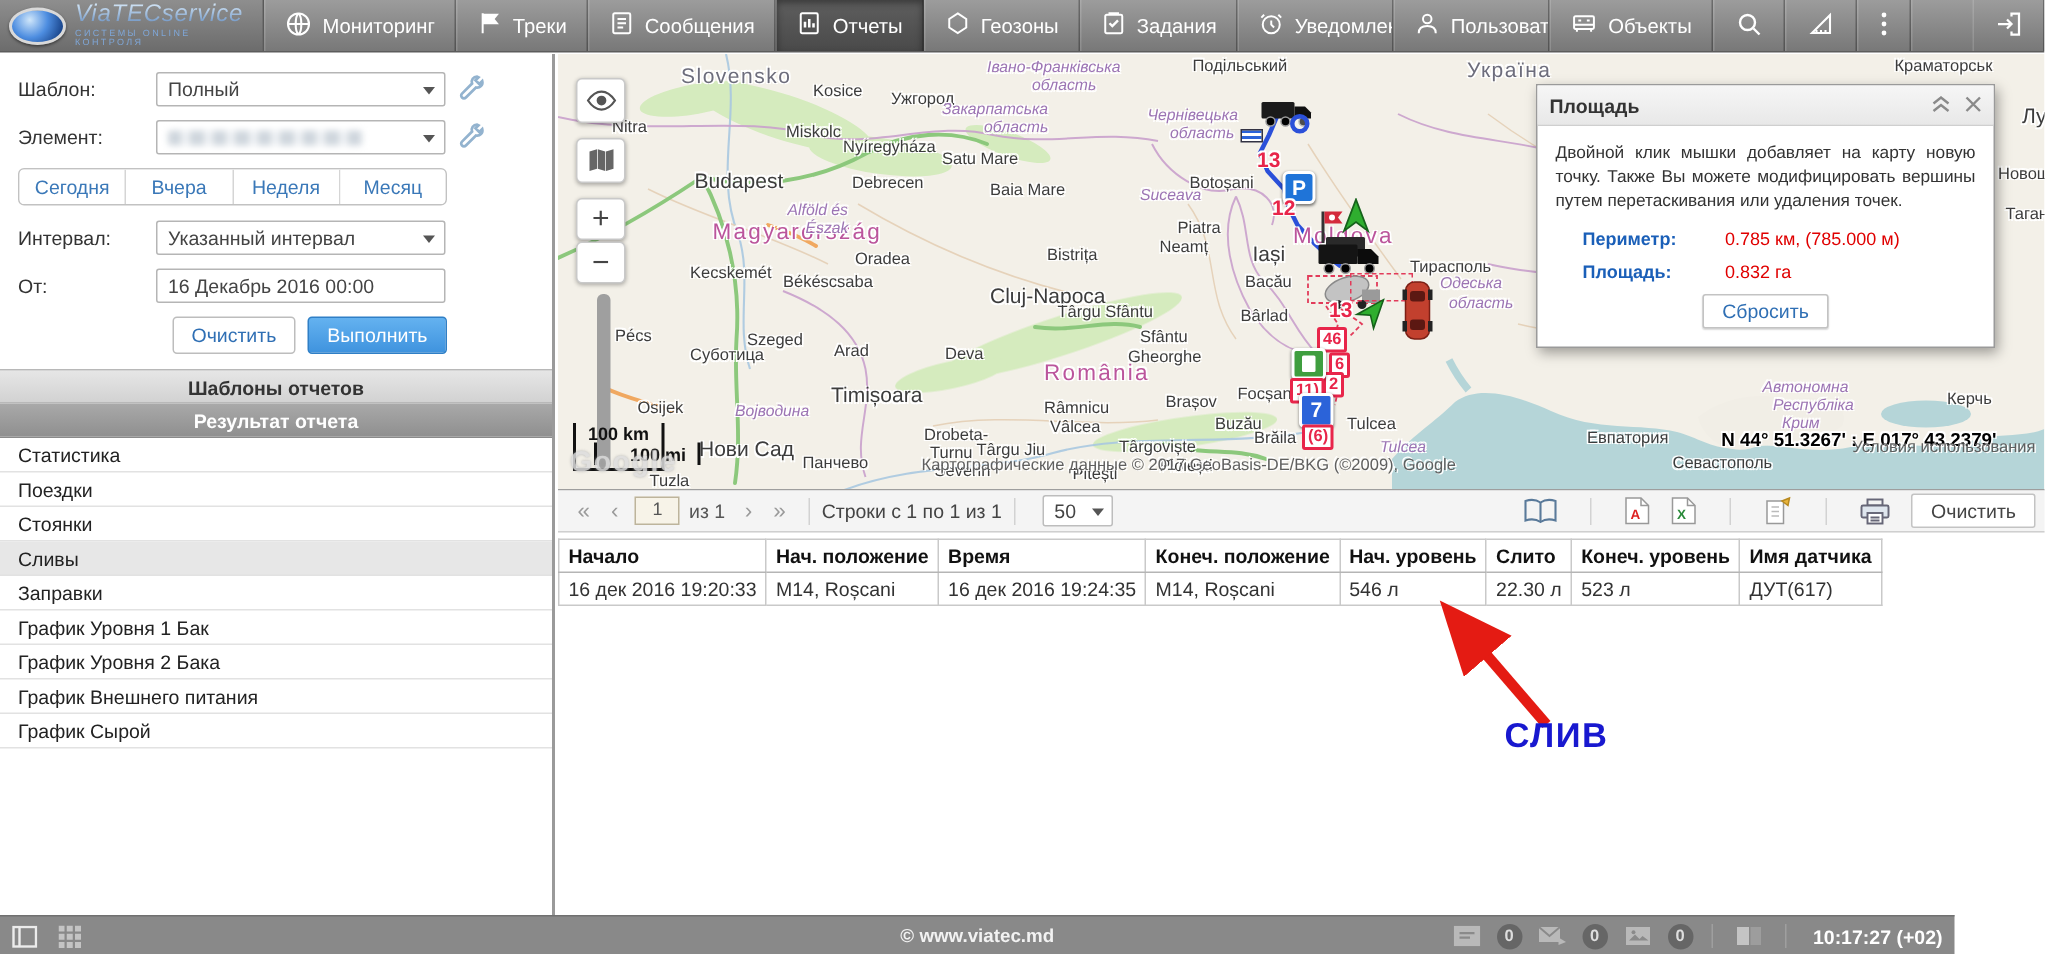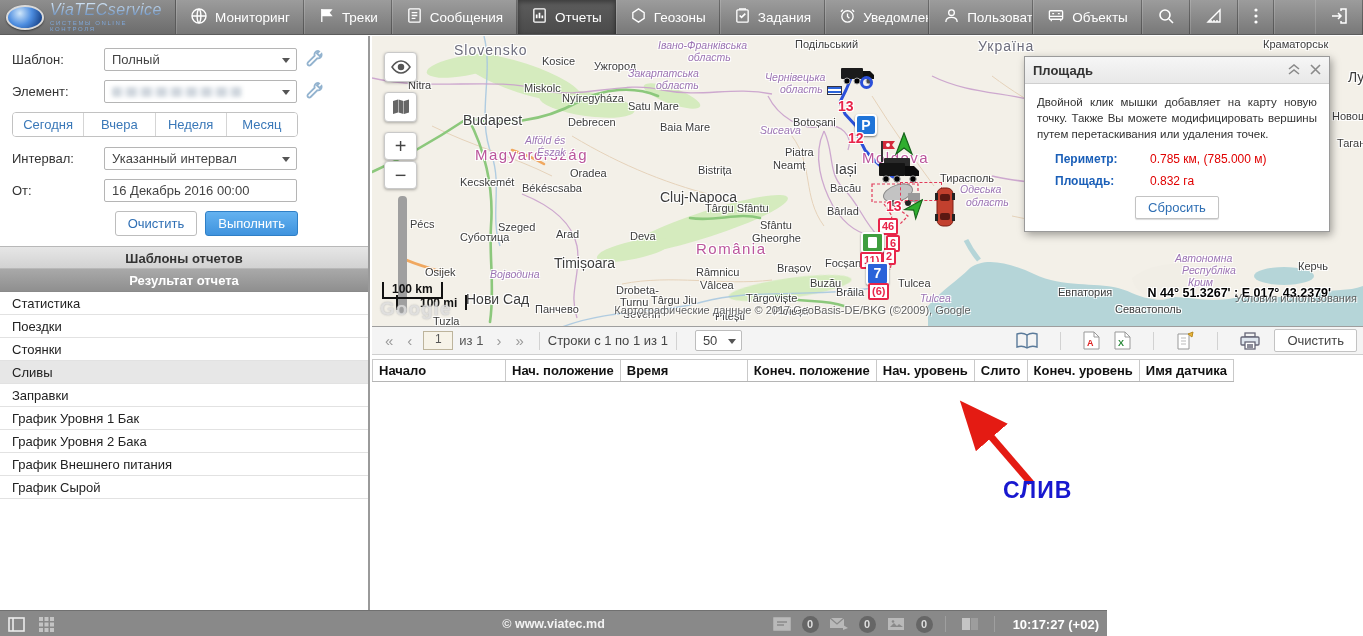--- a/index.html
+++ b/index.html
@@ -61,21 +61,21 @@
     text-shadow:1px 1px 0 #fff,-1px -1px 0 #fff,1px -1px 0 #fff,-1px 1px 0 #fff; }
   .mlbl.lg { font-size:14px; }
   .mlbl.reg { font-style:italic; color:#9c74b4; font-size:10.5px; }
   .mlbl.cty { font-size:15px; color:#bb559c; letter-spacing:1.5px; }
   .mlbl.gray { font-size:14px; color:#6d6d7c; letter-spacing:1px; }
   .mapbtn { position:absolute; width:33px; height:30px; background:#fff; border:1px solid #c9c9c9; border-radius:4px;
     box-shadow:0 1px 3px rgba(0,0,0,.3); display:flex; align-items:center; justify-content:center; cursor:pointer; color:#555; }
   .zoomtxt { font-size:20px; color:#444; line-height:1; }
   .mapslider { position:absolute; left:26px; top:160px; width:9px; height:118px; background:#9f9f9f; border-radius:4px; }
   .scale { position:absolute; left:10px; top:246px; font-weight:bold; font-size:12px; color:#111; }
-  .scale .km { border-bottom:2px solid #111; border-left:2px solid #111; border-right:2px solid #111; padding:0 8px 1px 8px; }
+  .scale .km { border-bottom:2px solid #111; border-left:2px solid #111; border-right:2px solid #111; padding:0 8px 16px 8px; }
   .scale .mi { border-left:2px solid #111; border-right:2px solid #111; border-top:none; padding:1px 8px 0 22px; margin-left:14px; }
   .gwm { position:absolute; left:8px; top:262px; font-size:19px; font-weight:bold; color:#dcdcdc; opacity:.85;
     text-shadow:0 0 2px #aaa; letter-spacing:1px; }
   .coords { position:absolute; right:32px; top:250px; font-weight:bold; font-size:12.5px; color:#000;
     text-shadow:1px 1px 0 #fff,-1px -1px 0 #fff,1px -1px 0 #fff,-1px 1px 0 #fff; }
   .attrib { position:absolute; left:0; right:150px; top:268px; text-align:center; font-size:11px; color:#5f5f5f;
     text-shadow:1px 1px 0 #fff,-1px -1px 0 #fff; }
   .terms { position:absolute; right:6px; top:256px; font-size:11px; color:#5f5f5f; text-shadow:1px 1px 0 #fff; }
 
   
@@ -131,21 +131,21 @@
   table.rep { border-collapse:collapse; margin:4px 0 0 0; }
   table.rep th, table.rep td { border:1px solid #c9c9c9; padding:3px 6px; text-align:left; font-size:13px;
     white-space:nowrap; overflow:hidden; }
   table.rep th { font-weight:bold; color:#111; border-bottom:1px solid #b5b5b5; background:#fff; }
   table.rep td { color:#333; }
   td.lnk { color:#3b74a5; }
   .annot-label { position:absolute; left:631px; top:150px; font-weight:800; font-size:23px; color:#1818cf; letter-spacing:1px; }
   .annot-arrow { position:absolute; left:575px; top:68px; pointer-events:none; }
 
   
-  .footer { position:absolute; left:0; top:610px; width:1107px; height:26px; background:#898989;
+  .footer { position:absolute; left:0; top:610px; width:1303px; height:26px; background:#898989;
     border-top:1px solid #707070; color:#fff; }
   .f-left { position:absolute; left:4px; top:0; height:26px; display:flex; align-items:center; gap:6px; }
   .f-ic { width:24px; height:22px; display:flex; align-items:center; justify-content:center; cursor:pointer; color:#e8e8e8; }
   .f-center { position:absolute; left:0; right:0; top:0; height:26px; display:flex; align-items:center; justify-content:center;
     font-weight:bold; font-size:12.5px; color:#f2f2f2; }
   .f-right { position:absolute; right:8px; top:0; height:26px; display:flex; align-items:center; gap:8px; }
   .f-badge { min-width:17px; height:17px; border-radius:9px; background:#666; color:#ddd; font-size:11px; font-weight:bold;
     display:flex; align-items:center; justify-content:center; padding:0 4px; }
   .f-sep { width:1px; height:16px; background:#9f9f9f; margin:0 4px; }
   .f-time { font-weight:bold; font-size:13px; color:#fff; margin-left:6px; }
@@ -654,20 +654,30 @@
         <tr>
       <th style="width:133px">Начало</th>
       <th style="width:105px">Нач. положение</th>
       <th style="width:127px">Время</th>
       <th style="width:120px">Конеч. положение</th>
       <th style="width:90px">Нач. уровень</th>
       <th style="width:51px">Слито</th>
       <th style="width:100px">Конеч. уровень</th>
       <th style="width:92px">Имя датчика</th>
     </tr>
+    <tr>
+      <td class="lnk">16 дек 2016 19:20:33</td>
+      <td class="lnk">M14, Roșcani</td>
+      <td class="lnk">16 дек 2016 19:24:35</td>
+      <td class="lnk">M14, Roșcani</td>
+      <td>546 л</td>
+      <td>22.30 л</td>
+      <td>523 л</td>
+      <td>ДУТ(617)</td>
+    </tr>
   </tbody>
     </table>
 
   <svg class="annot-arrow" width="90" height="95" viewBox="0 0 90 95">
     <defs>
         <marker id="ah" markerWidth="8" markerHeight="8" refX="5" refY="3" orient="auto">
           <path d="M0,0 L7,3 L0,6 Z" fill="#e41b13"></path>
         </marker>
       </defs>
     <line x1="84" y1="88" x2="22" y2="16" stroke="#e41b13" stroke-width="7" marker-end="url(#ah)"></line>

